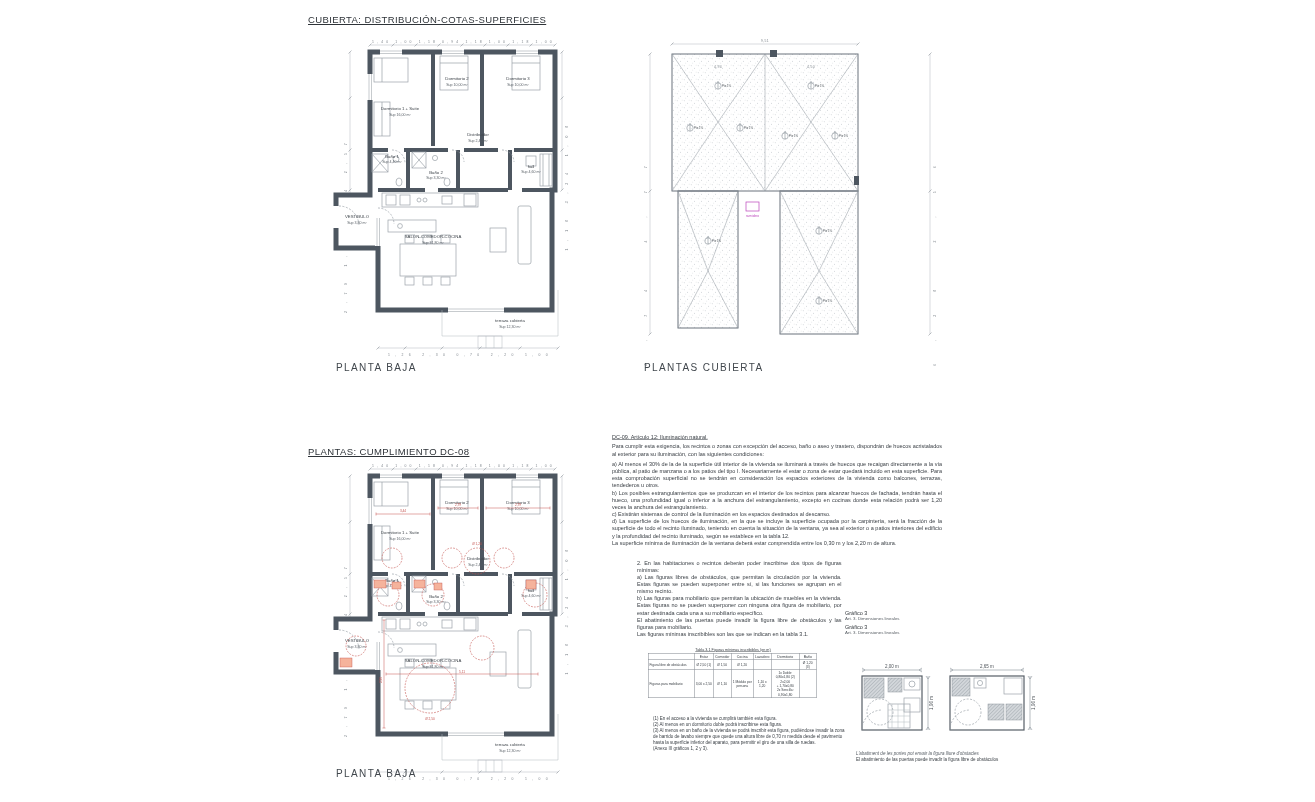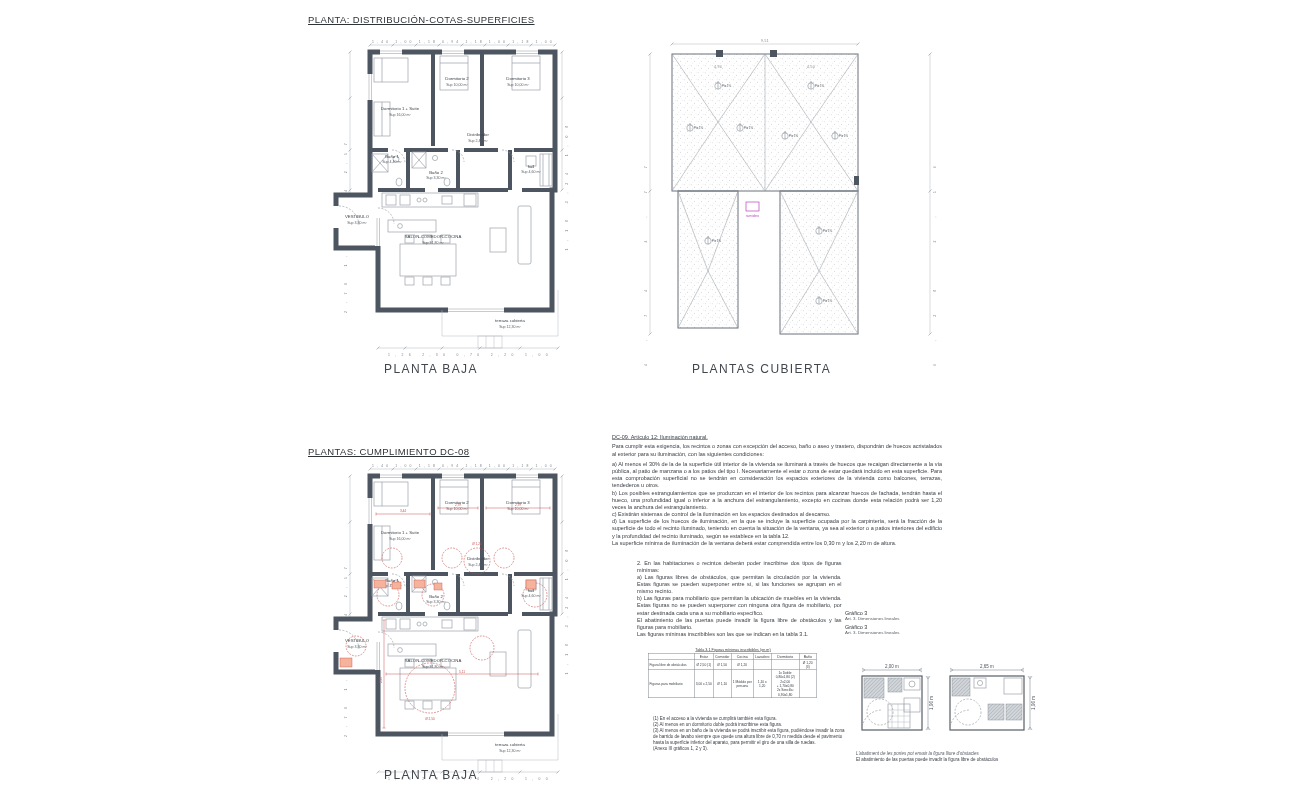--- a/index.html
+++ b/index.html
@@ -1,21 +1,21 @@
 <!DOCTYPE html>
 <html><head>
 <meta charset="utf-8">
 <style>
   html,body{margin:0;padding:0;background:#fff;}
   .sheet{position:relative;width:1315px;height:802px;background:#ffffff;overflow:hidden;
          font-family:"Liberation Sans",sans-serif;color:#3b4046;}
   .abs{position:absolute;}
   .title{position:absolute;font-size:9.5px;letter-spacing:.4px;color:#2e3338;
          text-decoration:underline;white-space:nowrap;}
-  .plan-label{position:absolute;font-size:12px;letter-spacing:1.4px;color:#41474d;white-space:nowrap;margin-left:48px;}
+  .plan-label{position:absolute;font-size:10px;letter-spacing:1.4px;color:#41474d;white-space:nowrap;}
   svg{display:block;font-family:"Liberation Sans",sans-serif;}
   .defs-svg{position:absolute;width:0;height:0;}
   
   .wall5{stroke:#4d5660;stroke-width:5;fill:none;stroke-linejoin:miter;}
   .wall4{stroke:#4d5660;stroke-width:4;fill:none;}
   .thin{stroke:#9aa1a8;stroke-width:.7;fill:none;}
   .thin2{stroke:#b3b9bf;stroke-width:.5;fill:none;}
   .dash{stroke-dasharray:2 1.5;}
   .dimline{stroke:#b0b6bc;stroke-width:.5;fill:none;}
   .tick{stroke:#8d949b;stroke-width:.6;}
@@ -197,21 +197,21 @@
           <text class="rarea" x="27" y="186">Sup 3,80 m²</text>
           <text class="rname" x="103" y="200">SALÓN-COMEDOR-COCINA</text>
           <text class="rarea" x="103" y="206">Sup 31,80 m²</text>
           <text class="rname" x="180" y="284">terraza cubierta</text>
           <text class="rarea" x="180" y="290">Sup 12,30 m²</text>
         </g>
       </g>
     </defs>
   </svg>
 
-  <div class="title" style="left:308px;top:14px">PLANTA: DISTRIBUCIÓN-COTAS-SUPERFICIES</div>
+  <div class="title" style="left:308px;top:14px">CUBIERTA: DISTRIBUCIÓN-COTAS-SUPERFICIES</div>
   <div class="title" style="left:308px;top:446px">PLANTAS: CUMPLIMIENTO DC-08</div>
 
   <svg class="abs" style="left:330px;top:38px" width="250" height="335" viewBox="0 0 250 335">
     <use href="#plan-base" xlink:href="#plan-base"></use>
   </svg>
   <div class="plan-label" style="left:336px;top:362px">PLANTA BAJA</div>
 
   <svg class="abs" style="left:620px;top:36px" width="340" height="330" viewBox="0 0 340 330">
     <g>
       <path class="dimline" d="M52,8 H238 M30,18 V298 M310,18 V298"></path>

